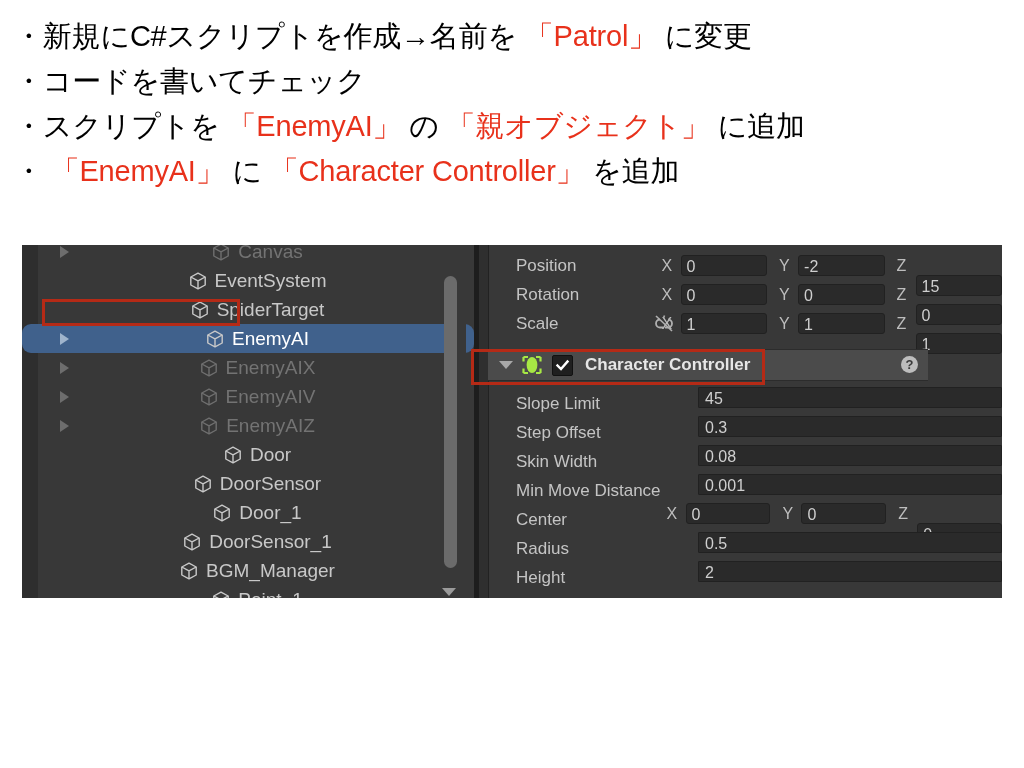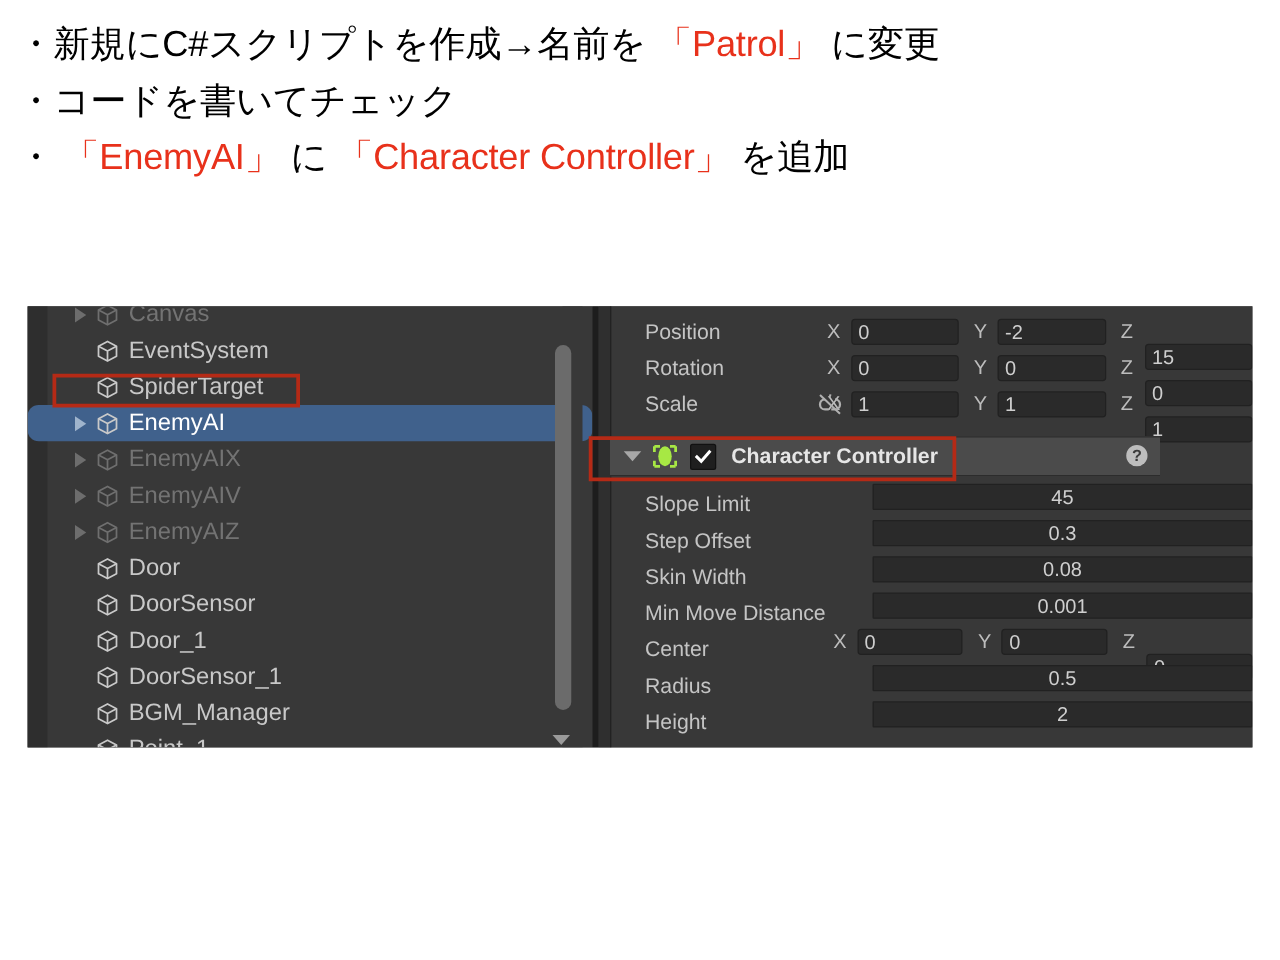--- a/index.html
+++ b/index.html
@@ -68,25 +68,25 @@
     left: 0;
     top: -8px;
     width: 452px;
   }
   .hrow {
     position: relative;
     height: 29px;
     line-height: 29px;
     display: flex;
     align-items: center;
-    padding-left: 36px;
     box-sizing: border-box;
     color: #c8c8c8;
     font-size: 19px;
     white-space: nowrap;
+    justify-content: center;
   }
   .hrow.selected {
     background: #40618c;
     color: #ffffff;
     border-radius: 9px;
   }
   .hrow.dim {
     color: #737373;
   }
   .hrow .twisty {
@@ -288,39 +288,39 @@
     border-radius: 1px;
     height: 21px;
     line-height: 21px;
     color: #cfcfcf;
     font-size: 16px;
     padding: 0 6px;
     box-sizing: border-box;
     flex: 1 1 auto;
     overflow: hidden;
     white-space: nowrap;
-    text-align: center;
   }
 
   
   .annot {
     position: absolute;
     border: 3px solid #b52a16;
     box-sizing: border-box;
     pointer-events: none;
   }
   #annot-enemyai { left: 42px; top: 299px; width: 198px; height: 27px; }
   #annot-cc      { left: 471px; top: 349px; width: 294px; height: 36px; }
 </style>
 </head>
 <body>
 
 <div class="slide-text">
   <div class="bullet" id="bullet-0"><span>・新規にC#スクリプトを作成→名前を </span><span class="hl">「Patrol」</span><span> に変更</span></div>
   <div class="bullet" id="bullet-1"><span>・コードを書いてチェック</span></div>
+  <div class="bullet" id="bullet-2"><span>・スクリプトを </span><span class="hl">「EnemyAI」</span><span> の </span><span class="hl">「親オブジェクト」</span><span> に追加</span></div>
   <div class="bullet" id="bullet-3"><span>・ </span><span class="hl">「EnemyAI」</span><span> に </span><span class="hl">「Character Controller」</span><span> を追加</span></div>
 </div>
 
 <div class="unity-shot">
 
   <div class="hierarchy">
     <div class="hier-gutter"></div>
     <div class="hier-rows" id="hier-rows">
         <div class="hrow dim">
           <div class="twisty"></div>

